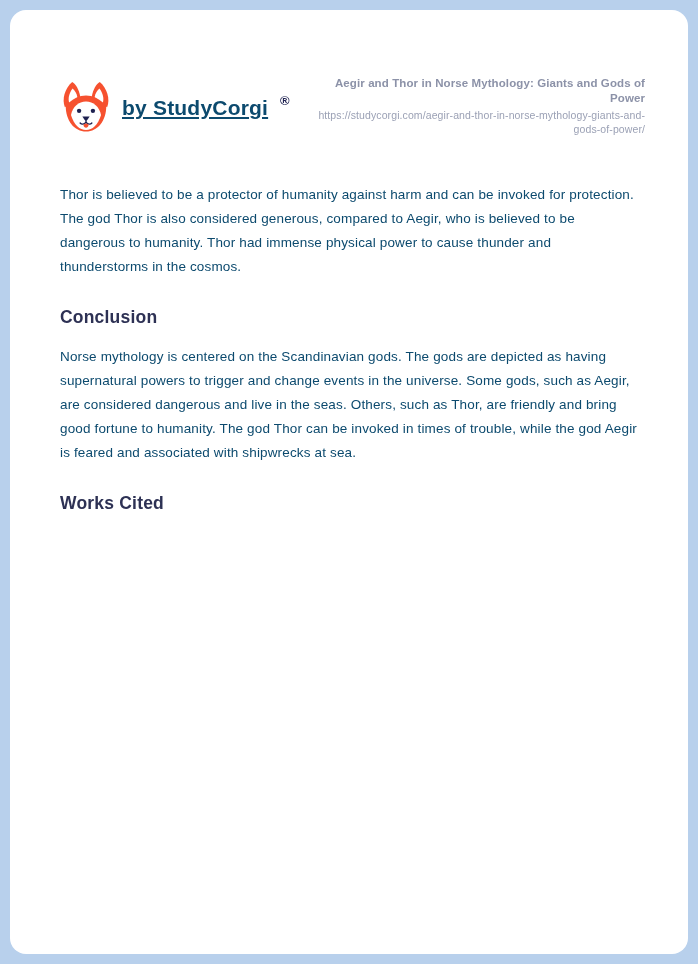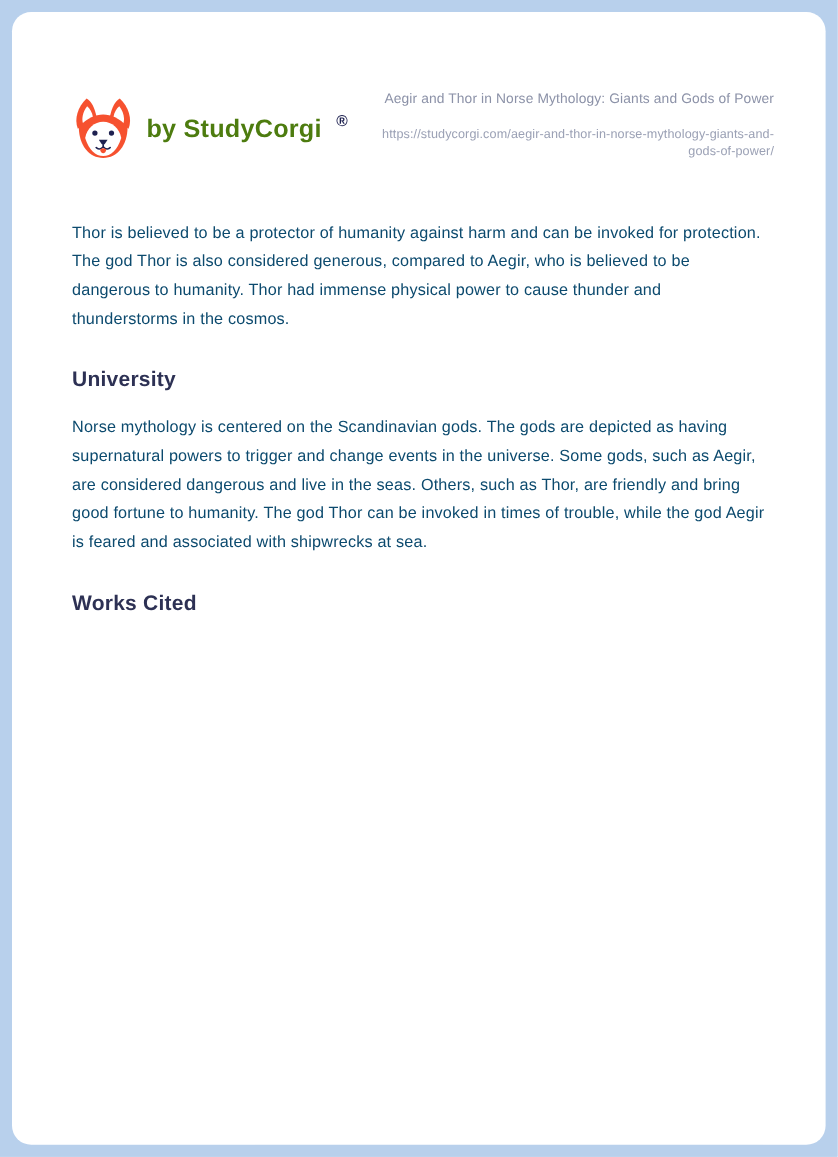--- a/index.html
+++ b/index.html
@@ -33,44 +33,45 @@
     display: flex;
     align-items: center;
     gap: 10px;
     padding-top: 6px;
   }
   .logo { width: 52px; height: 56px; display: inline-block; flex: 0 0 auto; }
   .logo svg { width: 100%; height: 100%; display: block; }
   .brand-text {
     font-size: 21px;
     font-weight: 800;
-    color: #4d7c0f;
+    color: #0c4a6e;
     letter-spacing: 0.2px;
     white-space: nowrap;
+    text-decoration: underline;
   }
   .reg {
     font-size: 13px;
     font-weight: 700;
     color: #1e2150;
     vertical-align: super;
     position: relative;
     top: -8px;
     margin-left: 2px;
   }
   .doc-meta {
     width: 332px;
     text-align: right;
     padding-top: 2px;
   }
   .doc-title {
     font-size: 11.5px;
-    font-weight: 400;
+    font-weight: 700;
     color: #8c92a8;
     line-height: 1.32;
-    margin-bottom: 15px;
+    margin-bottom: 3px;
     letter-spacing: 0.1px;
   }
   .doc-url {
     font-size: 10.5px;
     font-weight: 400;
     color: #9ba1b5;
     line-height: 1.3;
     letter-spacing: 0.1px;
     word-break: break-all;
   }
@@ -128,21 +129,21 @@
 
       <div class="doc-meta">
         <div class="doc-title">Aegir and Thor in Norse Mythology: Giants and Gods of Power</div>
         <div class="doc-url">https://studycorgi.com/aegir-and-thor-in-norse-mythology-giants-and-gods-of-power/</div>
       </div>
     </header>
 
     <main class="content">
       <p class="para">Thor is believed to be a protector of humanity against harm and can be invoked for protection. The god Thor is also considered generous, compared to Aegir, who is believed to be dangerous to humanity. Thor had immense physical power to cause thunder and thunderstorms in the cosmos.</p>
 
-      <h2 class="heading">University</h2>
+      <h2 class="heading">Conclusion</h2>
 
       <p class="para">Norse mythology is centered on the Scandinavian gods. The gods are depicted as having supernatural powers to trigger and change events in the universe. Some gods, such as Aegir, are considered dangerous and live in the seas. Others, such as Thor, are friendly and bring good fortune to humanity. The god Thor can be invoked in times of trouble, while the god Aegir is feared and associated with shipwrecks at sea.</p>
 
       <h2 class="heading">Works Cited</h2>
 
     </main>
 
   </div>
 </div>
 

